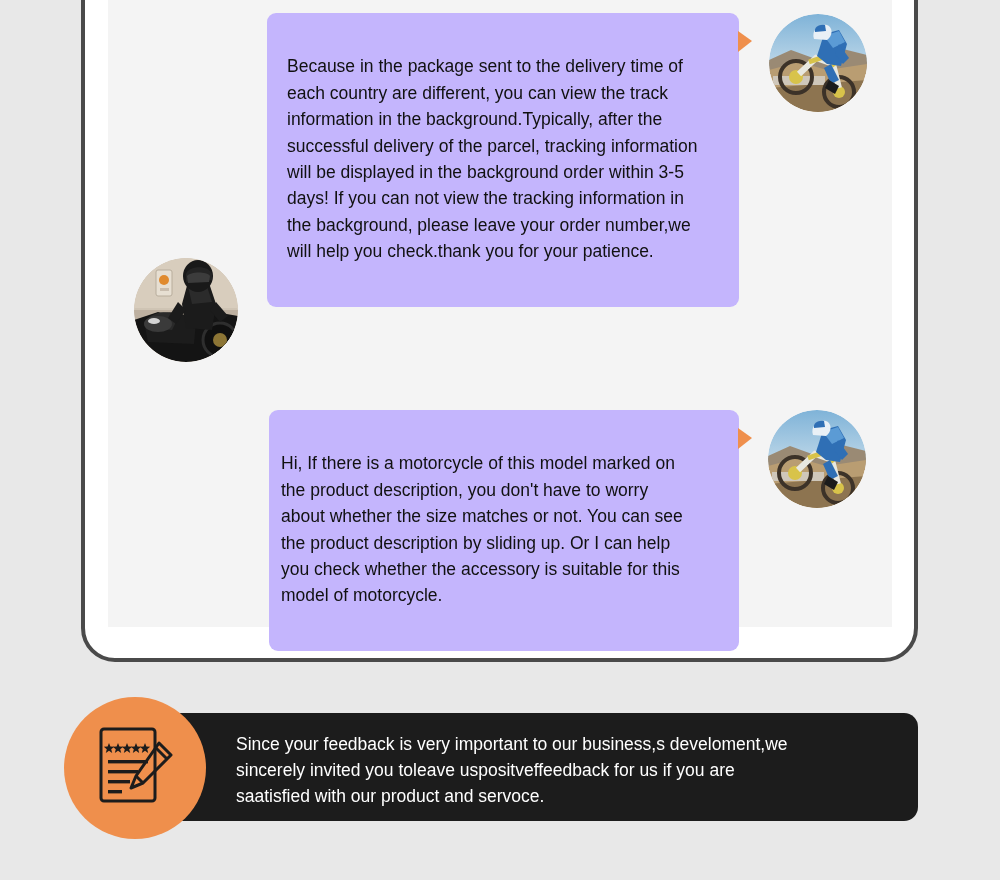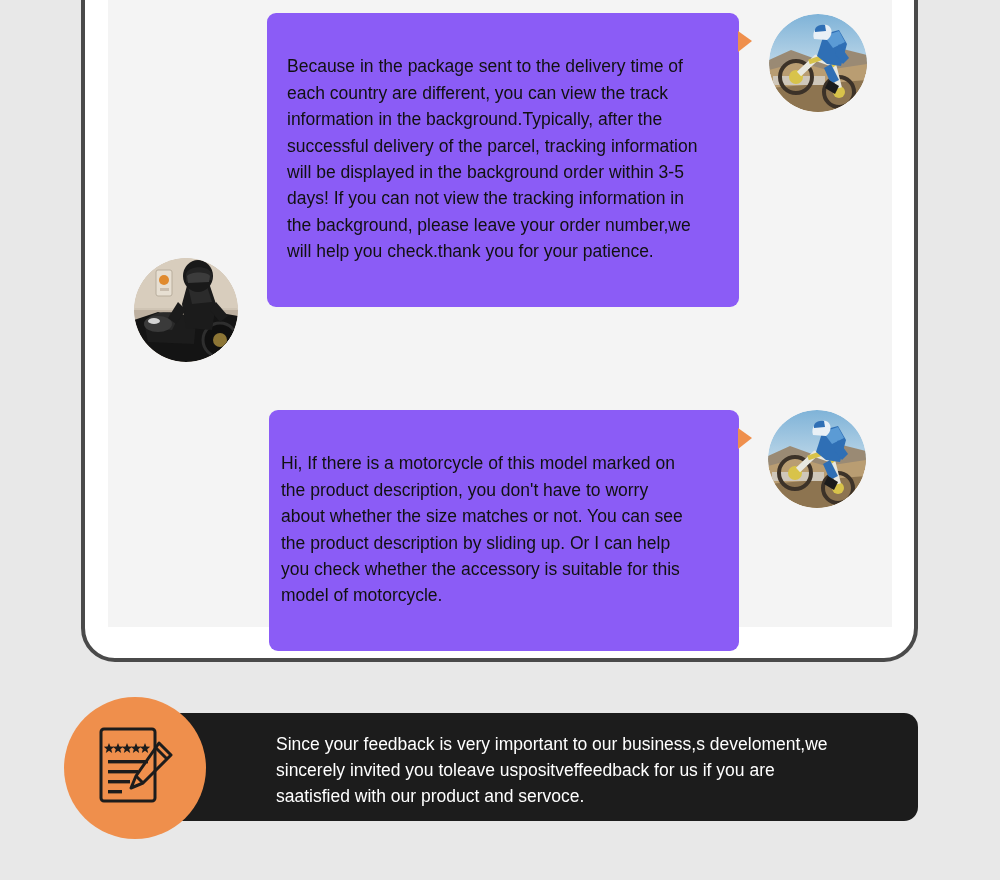--- a/index.html
+++ b/index.html
@@ -49,21 +49,21 @@
   .bubble {
     position: relative;
     box-sizing: border-box;
     font-size: 17.5px;
     line-height: 26.4px;
     color: #111111;
     white-space: pre-line;
   }
 
   .bubble-agent {
-    background: #8b5cf6;
+    background: #c4b5fd;
     border-radius: 9px;
     padding: 14px 20px 16px 20px;
   }
   .bubble-agent .tail {
     position: absolute;
     right: -13px;
     top: 18px;
     width: 0;
     height: 0;
     border-top: 10px solid transparent;
@@ -119,21 +119,20 @@
   }
   #feedback-text {
     position: absolute;
     left: 90px;
     top: 18px;
     width: 665px;
     color: #ffffff;
     font-size: 17.5px;
     line-height: 26px;
     white-space: pre-line;
-    margin-left: 40px;
   }
   #feedback-icon-circle {
     position: absolute;
     left: 64px;
     top: 697px;
     width: 142px;
     height: 142px;
     border-radius: 50%;
     background: #ef8f4c;
   }

